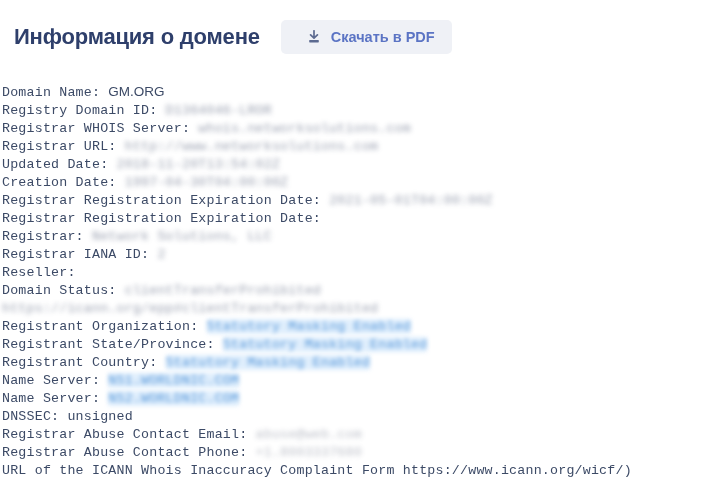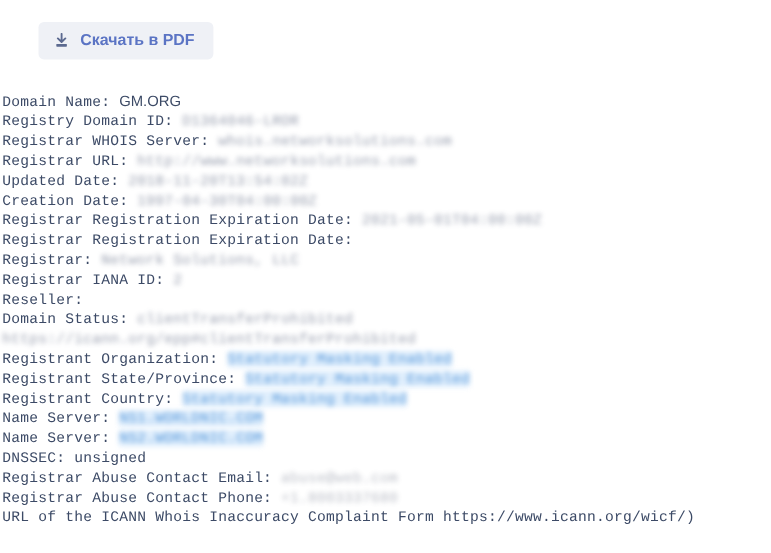--- a/index.html
+++ b/index.html
@@ -40,21 +40,21 @@
     white-space: nowrap;
   }
   .pdf-button {
     margin-left: 21px;
     display: inline-flex;
     align-items: center;
     gap: 10px;
     background: #eff1f6;
     border: none;
     border-radius: 5px;
-    padding: 9px 17px 9px 14px;
+    padding: 9px 17px 9px 26px;
     cursor: pointer;
     font-family: "Liberation Sans", sans-serif;
   }
   .pdf-button .label {
     font-size: 14.5px;
     font-weight: bold;
     color: #5b74c4;
     white-space: nowrap;
     line-height: 16px;
   }
@@ -111,20 +111,21 @@
     color: #6a7184;
     opacity: 0.45;
   }
 </style>
 </head>
 <body>
 
 <div class="page">
 
   <div class="header">
+    <h1 class="page-title">Информация о домене</h1>
 
     <button class="pdf-button">
       <span class="dl-icon">
         <svg width="14" height="14" viewBox="0 0 14 14" aria-hidden="true">
           <path d="M7 0.8 L7 6.6 M7 8.2 L3.6 4.9 M7 8.2 L10.4 4.9" stroke="#5c6a90" stroke-width="1.7" fill="none" stroke-linecap="round" stroke-linejoin="round"></path>
           <rect x="2.2" y="9.9" width="9.6" height="2.5" rx="0.6" fill="#5c6a90"></rect>
         </svg>
       </span>
       <span class="label">Скачать в PDF</span>
     </button>

